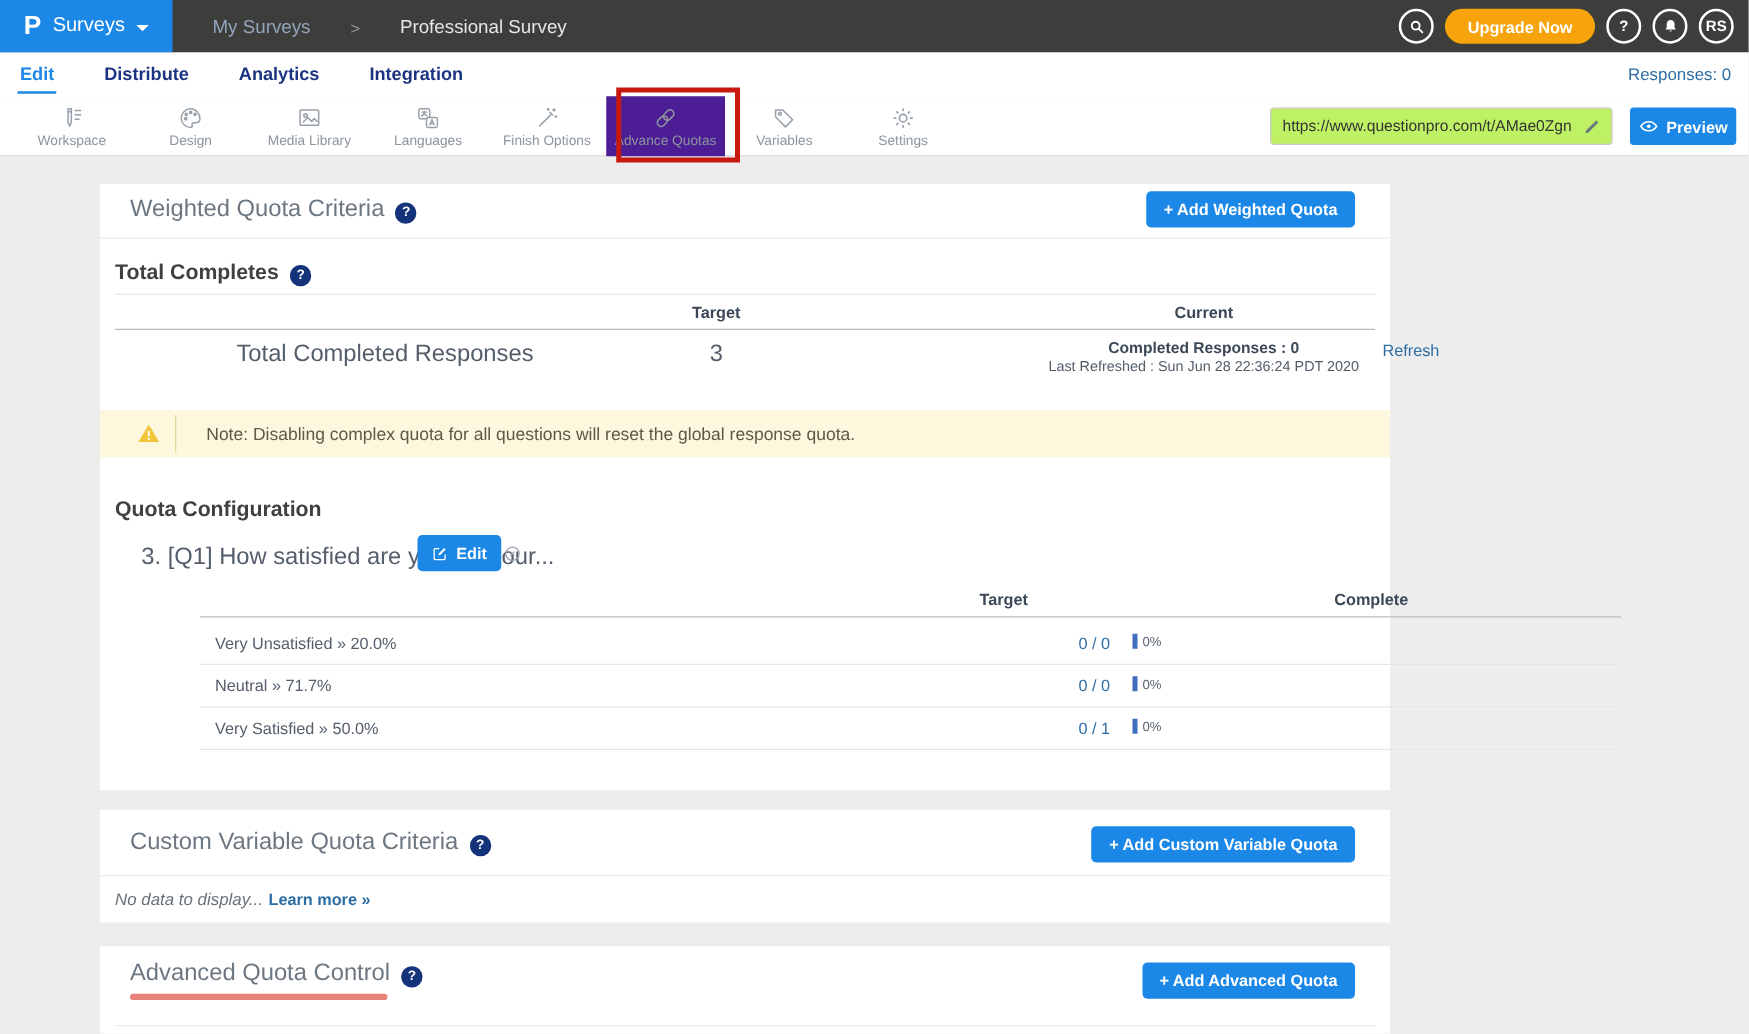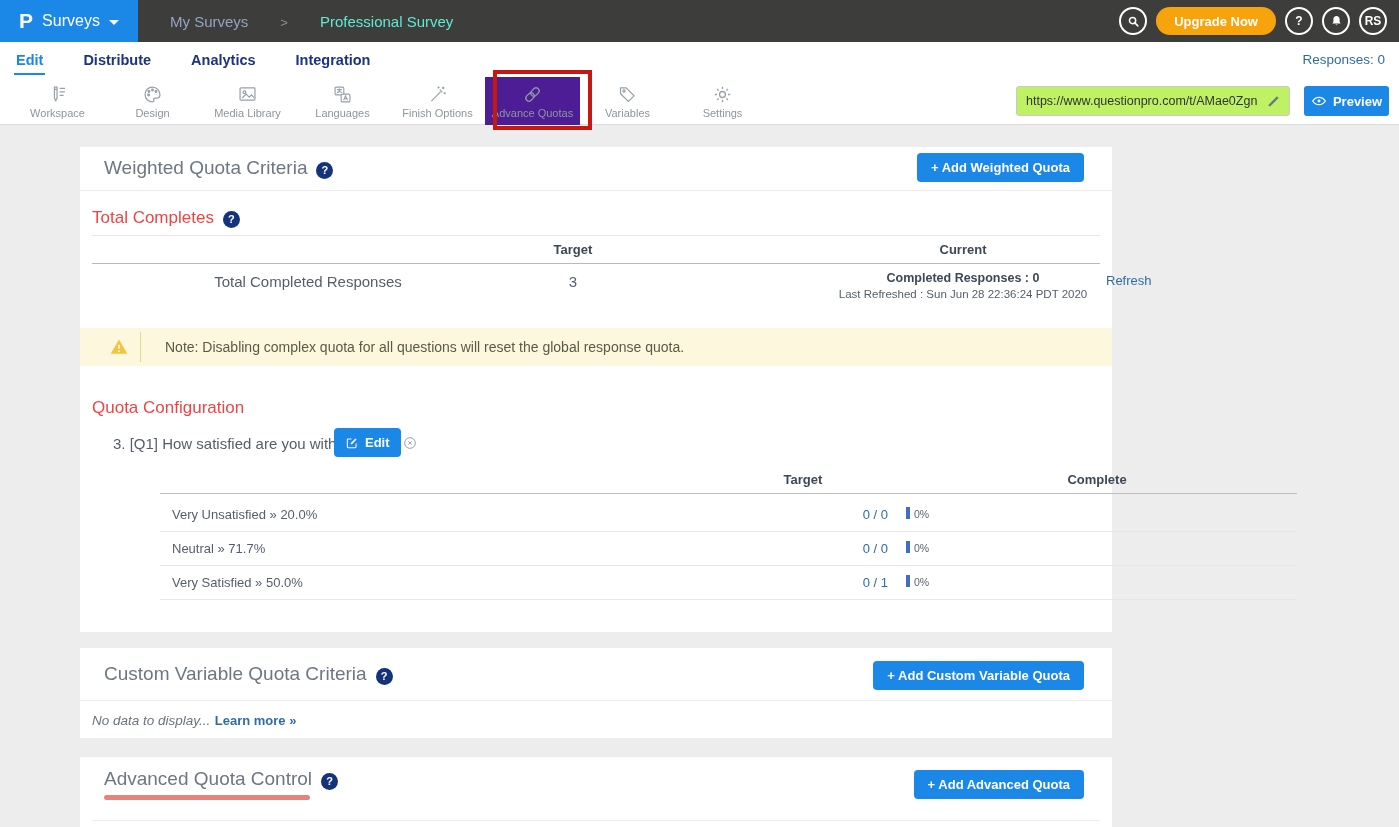--- a/index.html
+++ b/index.html
@@ -8,21 +8,21 @@
 
   
   .topbar { position:absolute; left:0; top:0; width:1399px; height:42px; background:#3d3d3c; display:flex; align-items:center; }
   .logo-block { width:138px; height:42px; background:#1b87e6; display:flex; align-items:center; justify-content:center; gap:9px; cursor:pointer; }
   .logo-p { color:#fff; font-size:21px; font-weight:700; }
   .logo-product { color:#fff; font-size:16px; }
   .caret-down { width:0; height:0; border-left:5px solid transparent; border-right:5px solid transparent; border-top:5px solid #fff; margin-top:2px; }
   .breadcrumb { display:flex; align-items:flex-end; margin-left:32px; font-size:15px;gap:20px; }
   .crumb-parent { color:#93a5bd; cursor:pointer; }
   .crumb-sep { color:#8a9099; margin:0 12px; font-size:13px; }
-  .crumb-current { color:#5eead4; }
+  .crumb-current { color:#e5e5e5; }
   .topbar-right { margin-left:auto; display:flex; align-items:center; gap:9px; padding-right:12px; }
   .circle-btn { width:28px; height:28px; border:2px solid #fff; border-radius:50%; display:flex; align-items:center; justify-content:center; color:#fff; font-weight:700; font-size:12px; cursor:pointer; background:transparent; }
   .upgrade-btn { height:28px; border-radius:14px; background:#f7a30c; color:#fff; font-weight:700; font-size:13px; border:none; padding:0 18px; cursor:pointer; }
 
   
   .tabrow { position:absolute; left:0; top:42px; width:1399px; height:35px; background:#fff; display:flex; align-items:center; padding-left:14px; gap:36px; }
   .tab { font-size:14.5px; font-weight:700; color:#1b3380; cursor:pointer; padding:7px 2px 5px; border-bottom:2px solid transparent; }
   .tab.active { color:#1b87e6; border-bottom-color:#1b87e6; }
   .responses { position:absolute; right:14px; top:10px; font-size:13.5px; color:#2e6da4; }
 
@@ -43,23 +43,23 @@
   
   .card { position:absolute; left:80px; width:1032px; background:#fff; }
   .card1 { top:147px; height:485px; }
   .card2 { top:648px; height:90px; }
   .card3 { top:757px; height:70px; }
 
   .section-title { font-size:19px; color:#6d7782; font-weight:400; display:inline-flex; align-items:center; }
   .help-badge { width:17px; height:17px; border-radius:50%; background:#15337b; color:#fff; font-size:11px; font-weight:700; display:inline-flex; align-items:center; justify-content:center; margin-left:9px; cursor:pointer; }
   .blue-btn { background:#1b87e6; border:none; border-radius:4px; color:#fff; font-weight:700; font-size:13px; height:29px; padding:0 14px; cursor:pointer; display:inline-flex; align-items:center; gap:6px; }
   .hr { position:absolute; height:1px; background:#ececec; left:0; right:0; }
-  .navy-heading { font-size:17px; font-weight:400; color:#ef4444; display:inline-flex; align-items:center; }
+  .navy-heading { font-size:17px; font-weight:700; color:#404040; display:inline-flex; align-items:center; }
   .col-header { font-size:13px; font-weight:700; color:#3c4858; text-align:center; position:absolute; }
-  .cell { font-size:15px; color:#545e6b; position:absolute; }
+  .cell { font-size:19px; color:#545e6b; position:absolute; }
   .link { color:#2e6da4; cursor:pointer; font-size:13px; }
 
   
   .note-bar { position:absolute; left:0; right:0; top:181px; height:38px; background:#fcf7dd; display:flex; align-items:center; }
   .note-bar svg { width:22px; height:20px; margin-left:28px; }
   .note-divider { width:1px; height:30px; background:#e5d795; margin-left:10px; }
   .note-text { margin-left:24px; font-size:14px; color:#5c5a46; }
 
   
   .q-row-label { font-size:13px; color:#545e6b; position:absolute; left:92px; }

